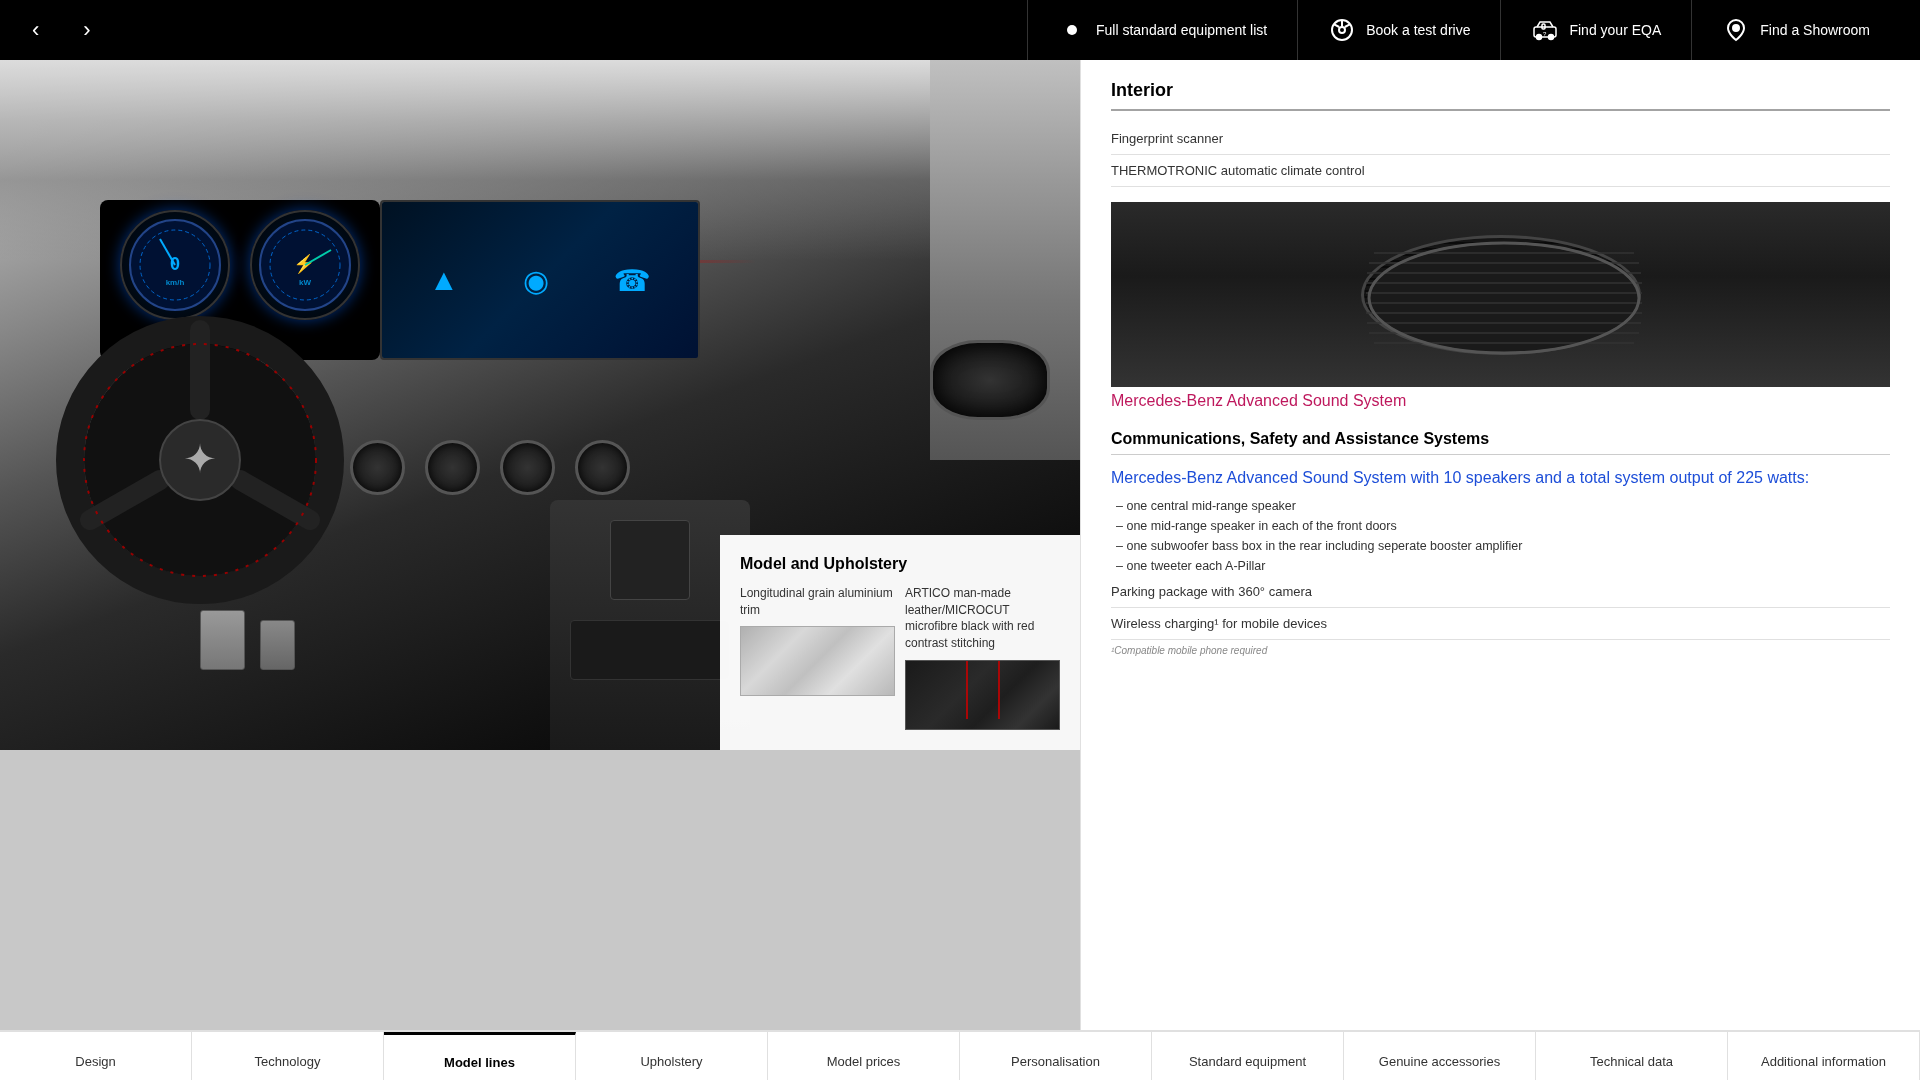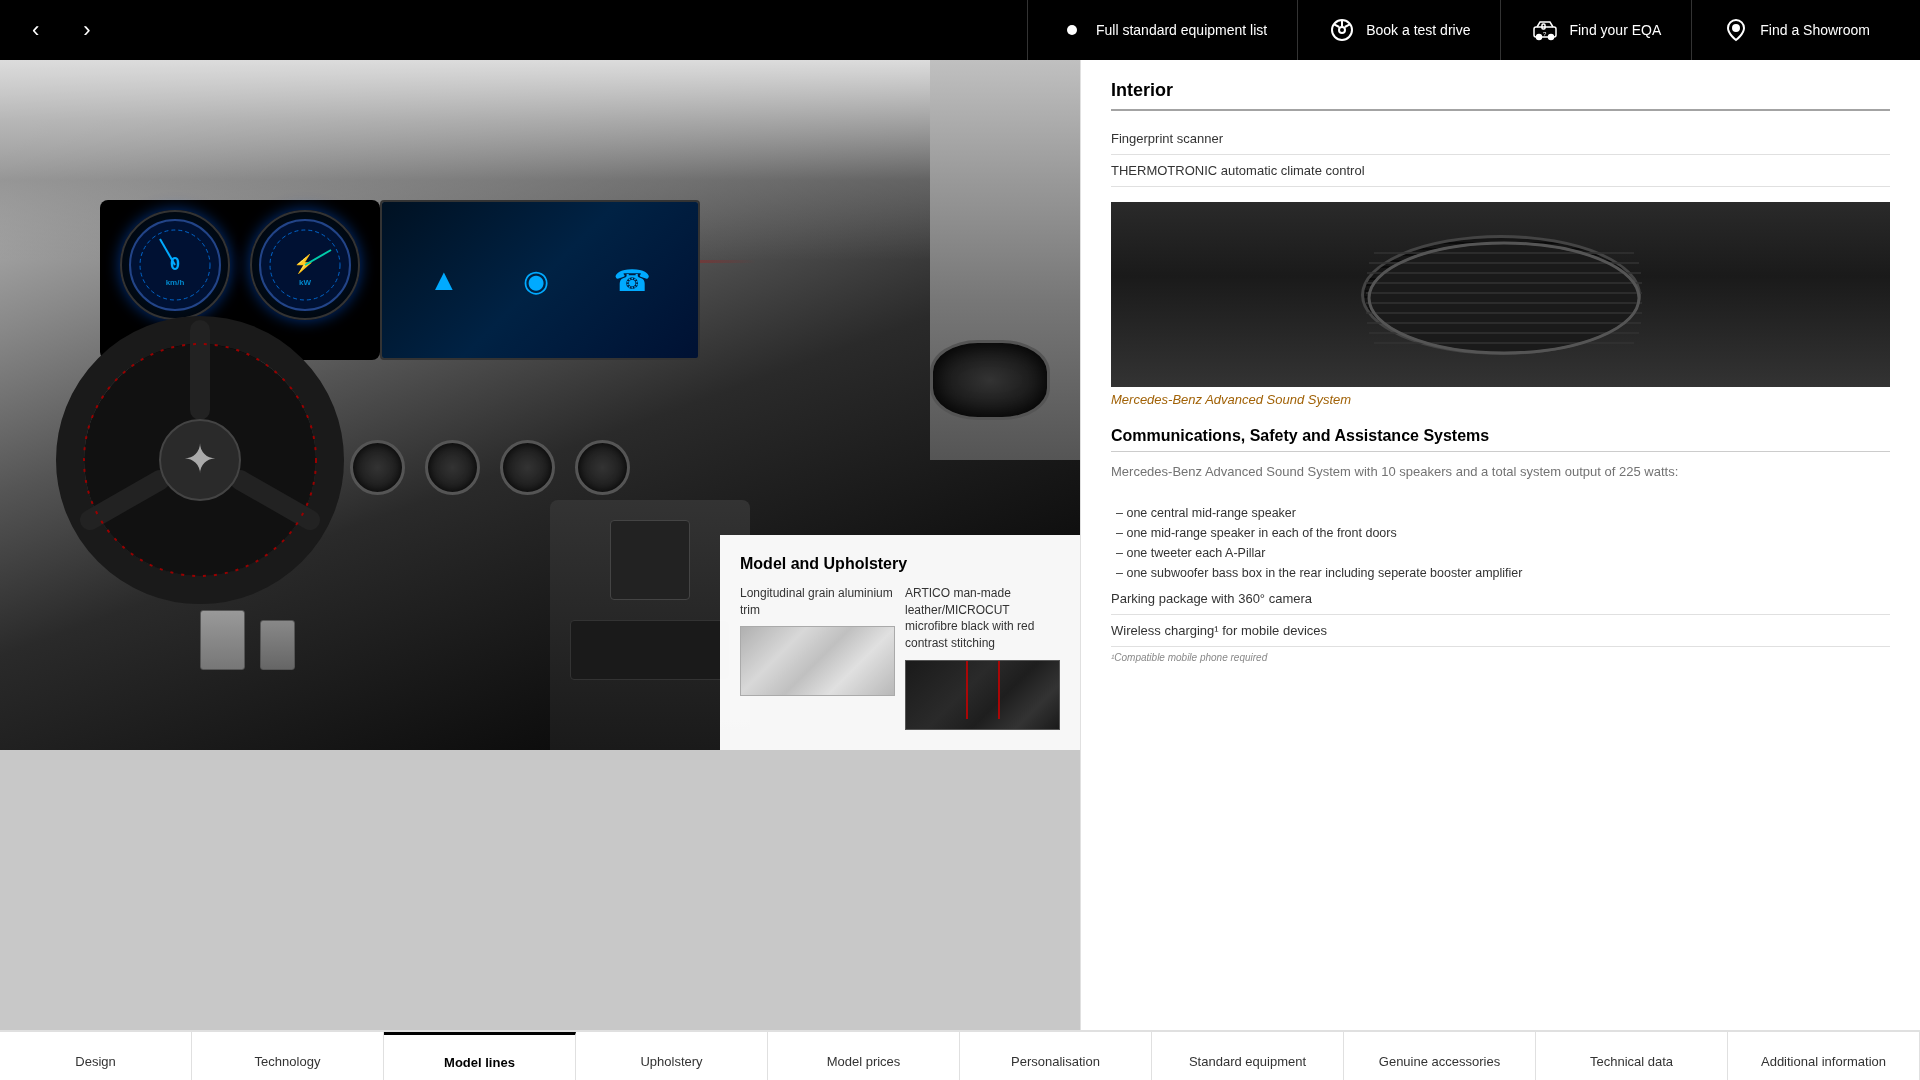--- a/index.html
+++ b/index.html
@@ -170,40 +170,39 @@
         0deg,
         #111 0px,
         #111 2px,
         #222 2px,
         #222 6px
       );
       border: 3px solid #444;
       box-shadow: inset 0 0 30px rgba(0,0,0,0.8);
     }
     .sound-caption {
-      font-size: 13px;
-      color: #a16207;
+      font-size: 16px;
+      color: #be185d;
       margin-bottom: 15px;
-      font-style: italic;
     }
 
     .section-title-small {
       font-size: 16px;
       font-weight: bold;
       color: #000;
       margin: 20px 0 10px 0;
       border-bottom: 1px solid #ccc;
       padding-bottom: 6px;
     }
 
     .comm-description {
-      font-size: 13px;
-      color: #737373;
+      font-size: 16px;
+      color: #1d4ed8;
       line-height: 1.6;
-      margin-bottom: 20px;
+      margin-bottom: 5px;
     }
     .comm-list-item {
       font-size: 12.5px;
       color: #333;
       line-height: 1.6;
       padding-left: 5px;
     }
 
     .footnote {
       font-size: 10px;
@@ -557,22 +556,22 @@
         </svg>
       </div>
     </div>
     <div class="sound-caption">Mercedes-Benz Advanced Sound System</div>
 
     <div class="section-title-small">Communications, Safety and Assistance Systems</div>
 
     <div class="comm-description">Mercedes-Benz Advanced Sound System with 10 speakers and a total system output of 225 watts:</div>
     <div class="comm-list-item">– one central mid-range speaker</div>
     <div class="comm-list-item">– one mid-range speaker in each of the front doors</div>
+    <div class="comm-list-item">– one subwoofer bass box in the rear including seperate booster amplifier</div>
     <div class="comm-list-item">– one tweeter each A-Pillar</div>
-    <div class="comm-list-item">– one subwoofer bass box in the rear including seperate booster amplifier</div>
 
     <div class="feature-item">Parking package with 360° camera</div>
     <div class="feature-item">Wireless charging¹ for mobile devices</div>
 
     <div class="footnote">¹Compatible mobile phone required</div>
 
   </div>
 </div>
 
 <div class="bottom-nav">

